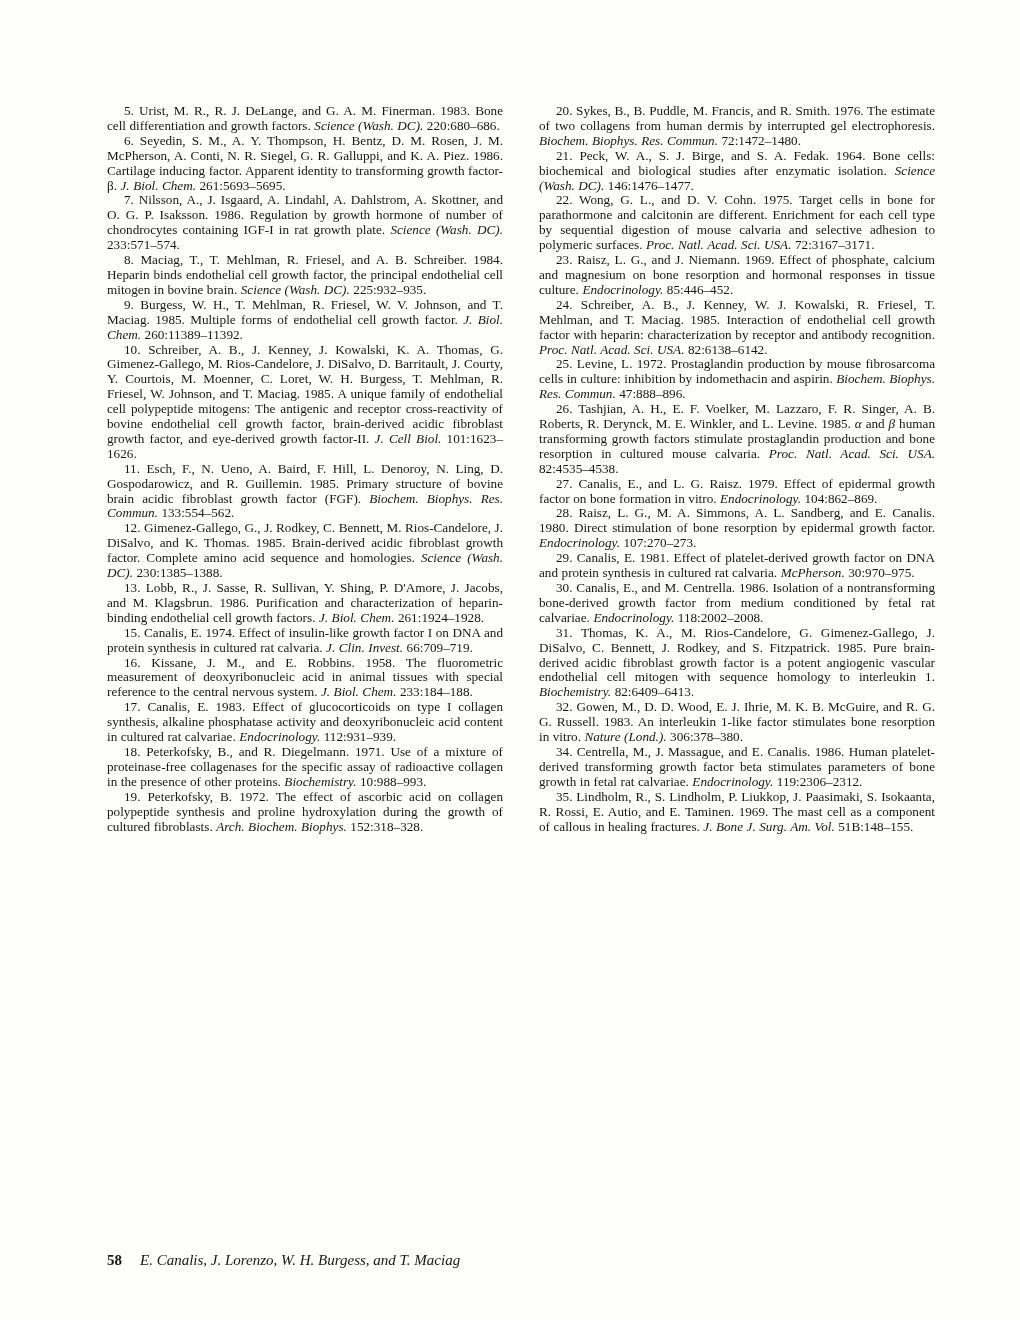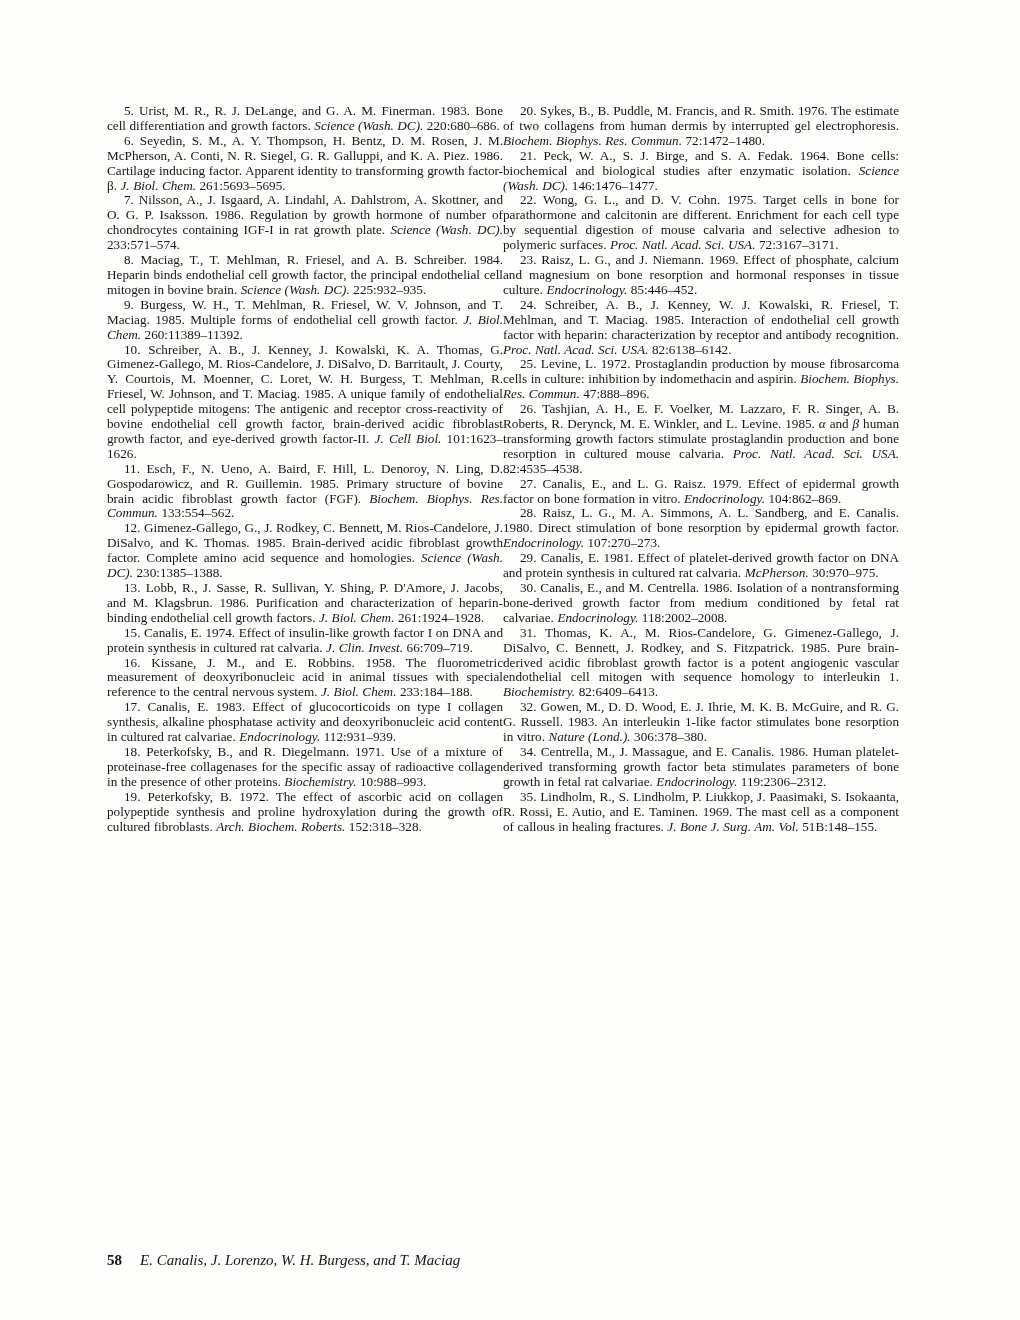--- a/index.html
+++ b/index.html
@@ -16,20 +16,21 @@
     color: #161616;
     font-family: "Liberation Serif", "DejaVu Serif", serif;
     overflow: hidden;
   }
   .content {
     position: absolute;
     left: 107px;
     top: 104px;
     width: 828px;
     display: flex;
+    gap: 36px;
   }
   .col {
     width: 396px;
     flex: 0 0 396px;
   }
   .ref {
     margin: 0;
     padding: 0;
     font-size: 13.2px;
     line-height: 14.9px;
@@ -68,21 +69,21 @@
         <p class="ref"><span>8. Maciag, T., T. Mehlman, R. Friesel, and A. B. Schreiber. 1984. Heparin binds endothelial cell growth factor, the principal endothelial cell mitogen in bovine brain. </span><span class="it">Science (Wash. DC).</span><span> 225:932–935.</span></p>
         <p class="ref"><span>9. Burgess, W. H., T. Mehlman, R. Friesel, W. V. Johnson, and T. Maciag. 1985. Multiple forms of endothelial cell growth factor. </span><span class="it">J. Biol. Chem.</span><span> 260:11389–11392.</span></p>
         <p class="ref"><span>10. Schreiber, A. B., J. Kenney, J. Kowalski, K. A. Thomas, G. Gimenez-Gallego, M. Rios-Candelore, J. DiSalvo, D. Barritault, J. Courty, Y. Courtois, M. Moenner, C. Loret, W. H. Burgess, T. Mehlman, R. Friesel, W. Johnson, and T. Maciag. 1985. A unique family of endothelial cell polypeptide mitogens: The antigenic and receptor cross-reactivity of bovine endothelial cell growth factor, brain-derived acidic fibroblast growth factor, and eye-derived growth factor-II. </span><span class="it">J. Cell Biol.</span><span> 101:1623–1626.</span></p>
         <p class="ref"><span>11. Esch, F., N. Ueno, A. Baird, F. Hill, L. Denoroy, N. Ling, D. Gospodarowicz, and R. Guillemin. 1985. Primary structure of bovine brain acidic fibroblast growth factor (FGF). </span><span class="it">Biochem. Biophys. Res. Commun.</span><span> 133:554–562.</span></p>
         <p class="ref"><span>12. Gimenez-Gallego, G., J. Rodkey, C. Bennett, M. Rios-Candelore, J. DiSalvo, and K. Thomas. 1985. Brain-derived acidic fibroblast growth factor. Complete amino acid sequence and homologies. </span><span class="it">Science (Wash. DC).</span><span> 230:1385–1388.</span></p>
         <p class="ref"><span>13. Lobb, R., J. Sasse, R. Sullivan, Y. Shing, P. D'Amore, J. Jacobs, and M. Klagsbrun. 1986. Purification and characterization of heparin-binding endothelial cell growth factors. </span><span class="it">J. Biol. Chem.</span><span> 261:1924–1928.</span></p>
         <p class="ref"><span>15. Canalis, E. 1974. Effect of insulin-like growth factor I on DNA and protein synthesis in cultured rat calvaria. </span><span class="it">J. Clin. Invest.</span><span> 66:709–719.</span></p>
         <p class="ref"><span>16. Kissane, J. M., and E. Robbins. 1958. The fluorometric measurement of deoxyribonucleic acid in animal tissues with special reference to the central nervous system. </span><span class="it">J. Biol. Chem.</span><span> 233:184–188.</span></p>
         <p class="ref"><span>17. Canalis, E. 1983. Effect of glucocorticoids on type I collagen synthesis, alkaline phosphatase activity and deoxyribonucleic acid content in cultured rat calvariae. </span><span class="it">Endocrinology.</span><span> 112:931–939.</span></p>
         <p class="ref"><span>18. Peterkofsky, B., and R. Diegelmann. 1971. Use of a mixture of proteinase-free collagenases for the specific assay of radioactive collagen in the presence of other proteins. </span><span class="it">Biochemistry.</span><span> 10:988–993.</span></p>
-        <p class="ref"><span>19. Peterkofsky, B. 1972. The effect of ascorbic acid on collagen polypeptide synthesis and proline hydroxylation during the growth of cultured fibroblasts. </span><span class="it">Arch. Biochem. Roberts.</span><span> 152:318–328.</span></p>
+        <p class="ref"><span>19. Peterkofsky, B. 1972. The effect of ascorbic acid on collagen polypeptide synthesis and proline hydroxylation during the growth of cultured fibroblasts. </span><span class="it">Arch. Biochem. Biophys.</span><span> 152:318–328.</span></p>
       </div>
     <div class="col">
         <p class="ref"><span>20. Sykes, B., B. Puddle, M. Francis, and R. Smith. 1976. The estimate of two collagens from human dermis by interrupted gel electrophoresis. </span><span class="it">Biochem. Biophys. Res. Commun.</span><span> 72:1472–1480.</span></p>
         <p class="ref"><span>21. Peck, W. A., S. J. Birge, and S. A. Fedak. 1964. Bone cells: biochemical and biological studies after enzymatic isolation. </span><span class="it">Science (Wash. DC).</span><span> 146:1476–1477.</span></p>
         <p class="ref"><span>22. Wong, G. L., and D. V. Cohn. 1975. Target cells in bone for parathormone and calcitonin are different. Enrichment for each cell type by sequential digestion of mouse calvaria and selective adhesion to polymeric surfaces. </span><span class="it">Proc. Natl. Acad. Sci. USA.</span><span> 72:3167–3171.</span></p>
         <p class="ref"><span>23. Raisz, L. G., and J. Niemann. 1969. Effect of phosphate, calcium and magnesium on bone resorption and hormonal responses in tissue culture. </span><span class="it">Endocrinology.</span><span> 85:446–452.</span></p>
         <p class="ref"><span>24. Schreiber, A. B., J. Kenney, W. J. Kowalski, R. Friesel, T. Mehlman, and T. Maciag. 1985. Interaction of endothelial cell growth factor with heparin: characterization by receptor and antibody recognition. </span><span class="it">Proc. Natl. Acad. Sci. USA.</span><span> 82:6138–6142.</span></p>
         <p class="ref"><span>25. Levine, L. 1972. Prostaglandin production by mouse fibrosarcoma cells in culture: inhibition by indomethacin and aspirin. </span><span class="it">Biochem. Biophys. Res. Commun.</span><span> 47:888–896.</span></p>
         <p class="ref"><span>26. Tashjian, A. H., E. F. Voelker, M. Lazzaro, F. R. Singer, A. B. Roberts, R. Derynck, M. E. Winkler, and L. Levine. 1985. </span><span class="it">α</span><span> and </span><span class="it">β</span><span> human transforming growth factors stimulate prostaglandin production and bone resorption in cultured mouse calvaria. </span><span class="it">Proc. Natl. Acad. Sci. USA.</span><span> 82:4535–4538.</span></p>
         <p class="ref"><span>27. Canalis, E., and L. G. Raisz. 1979. Effect of epidermal growth factor on bone formation in vitro. </span><span class="it">Endocrinology.</span><span> 104:862–869.</span></p>

